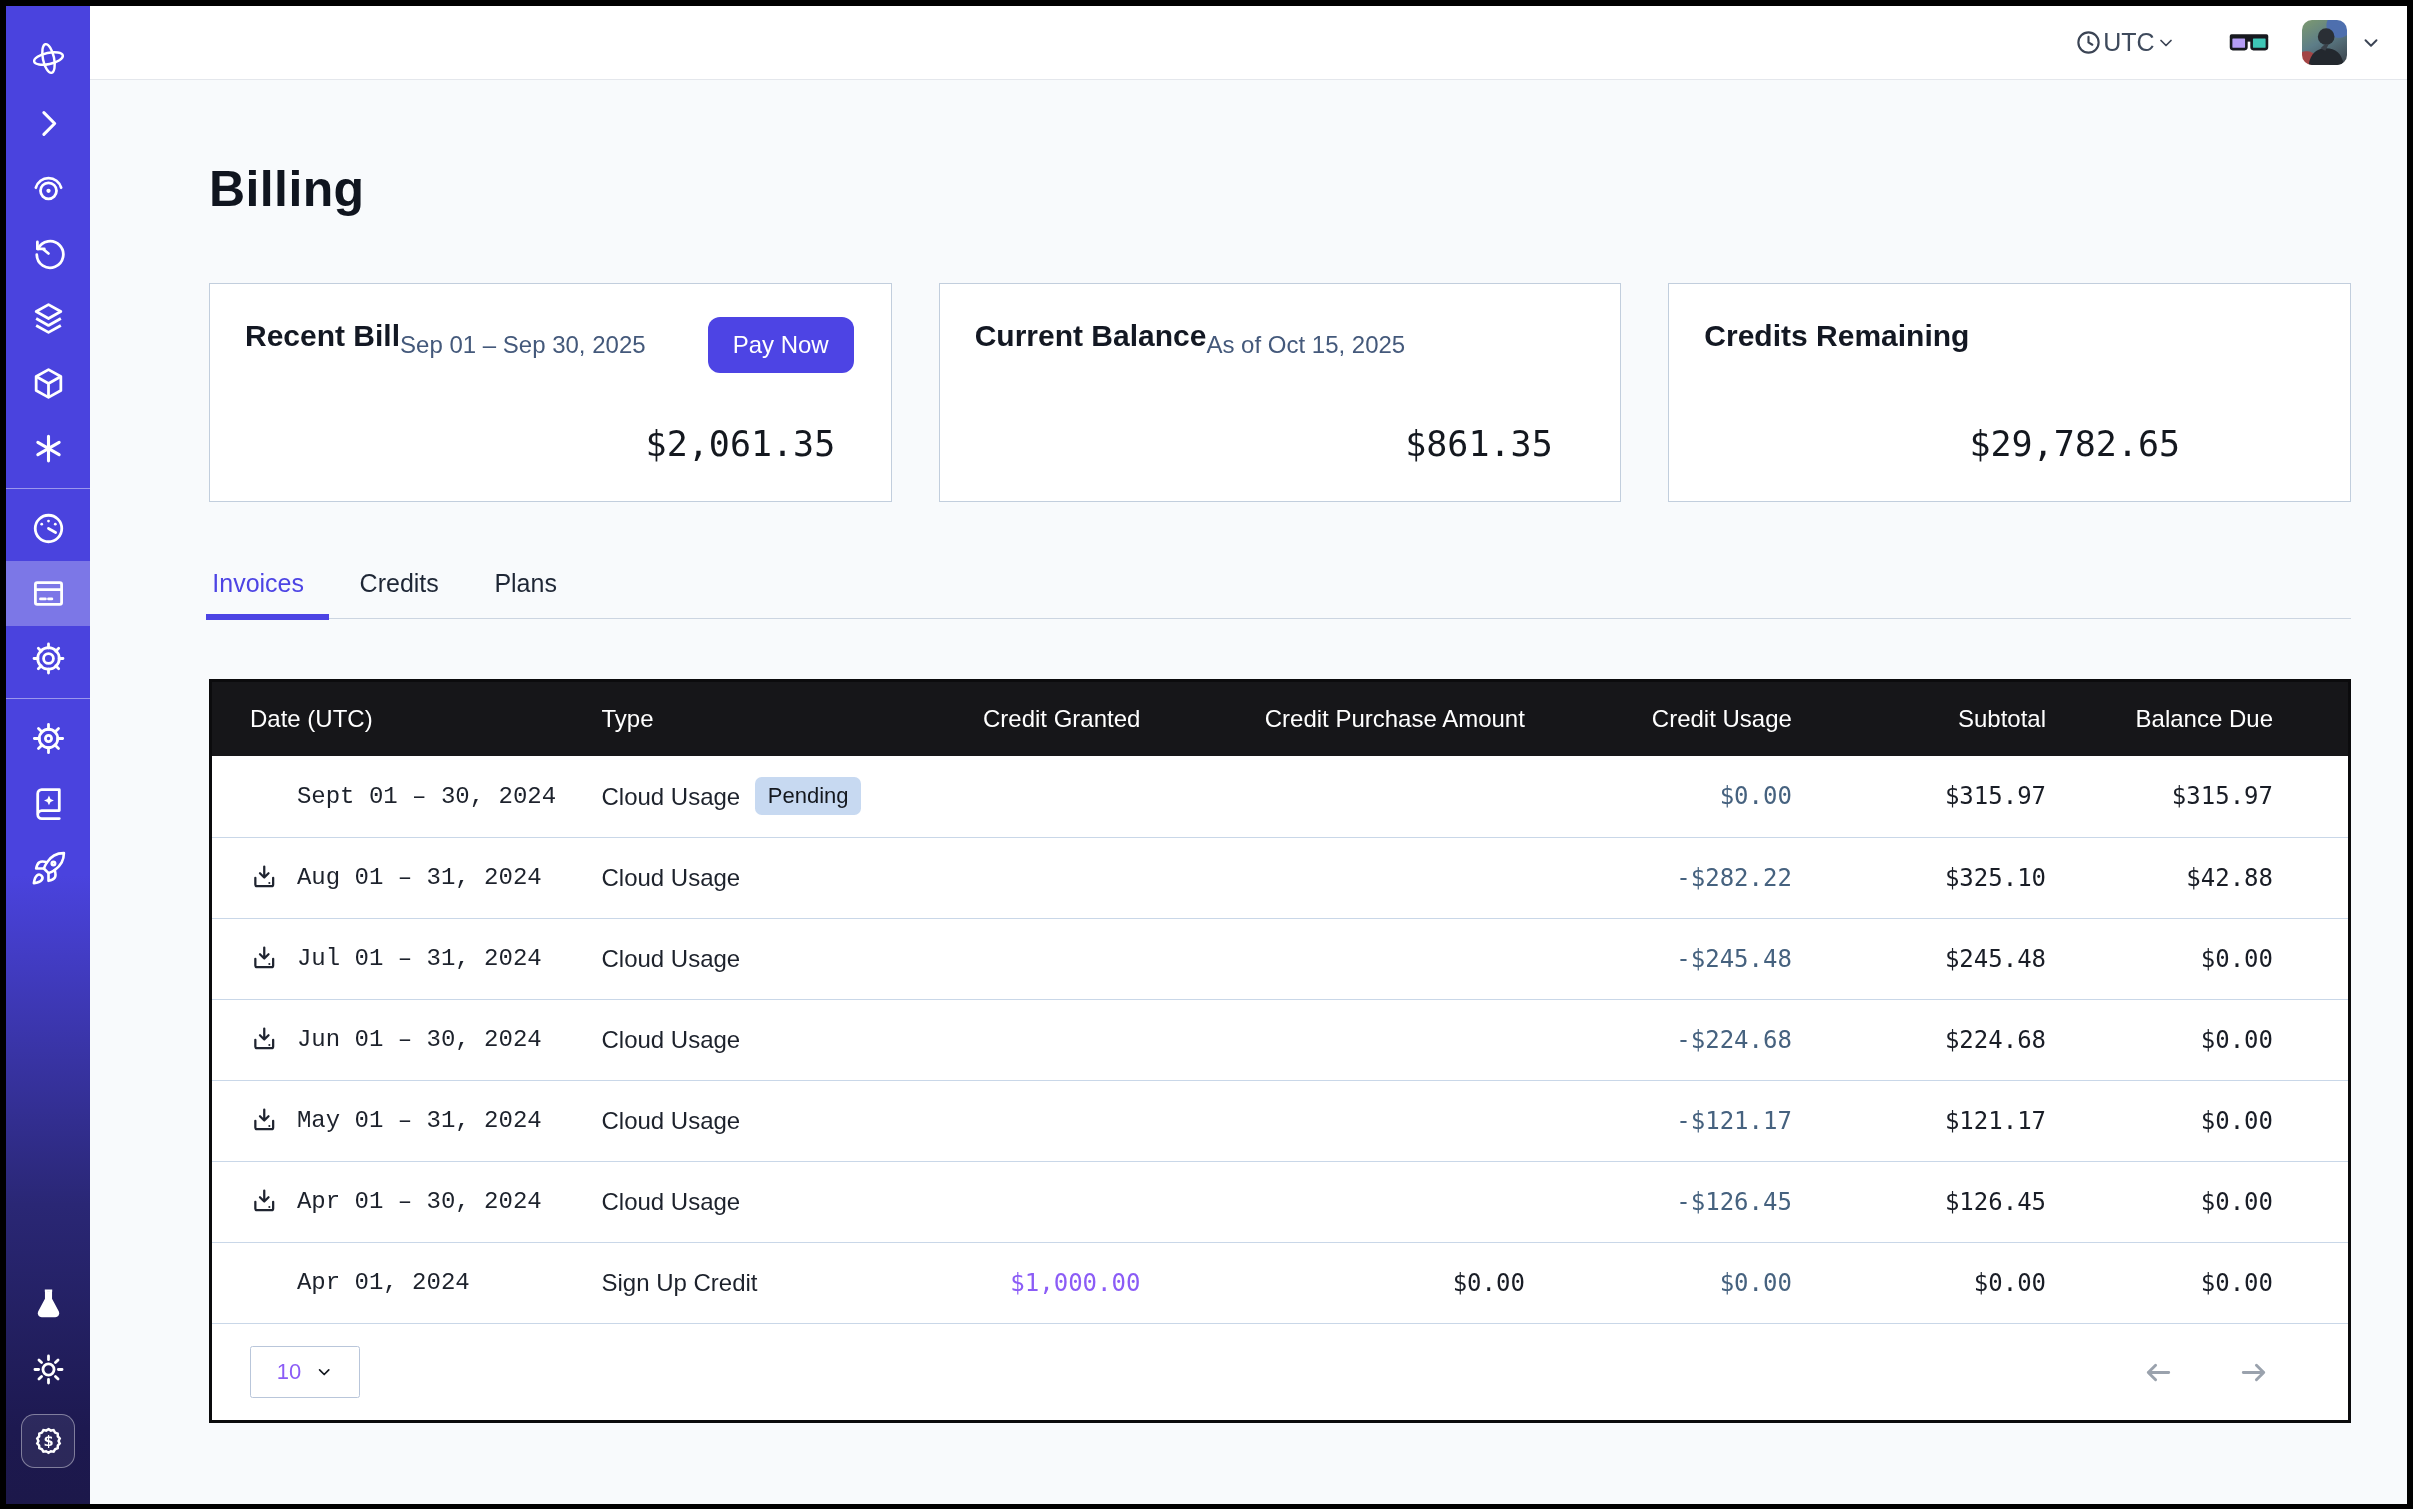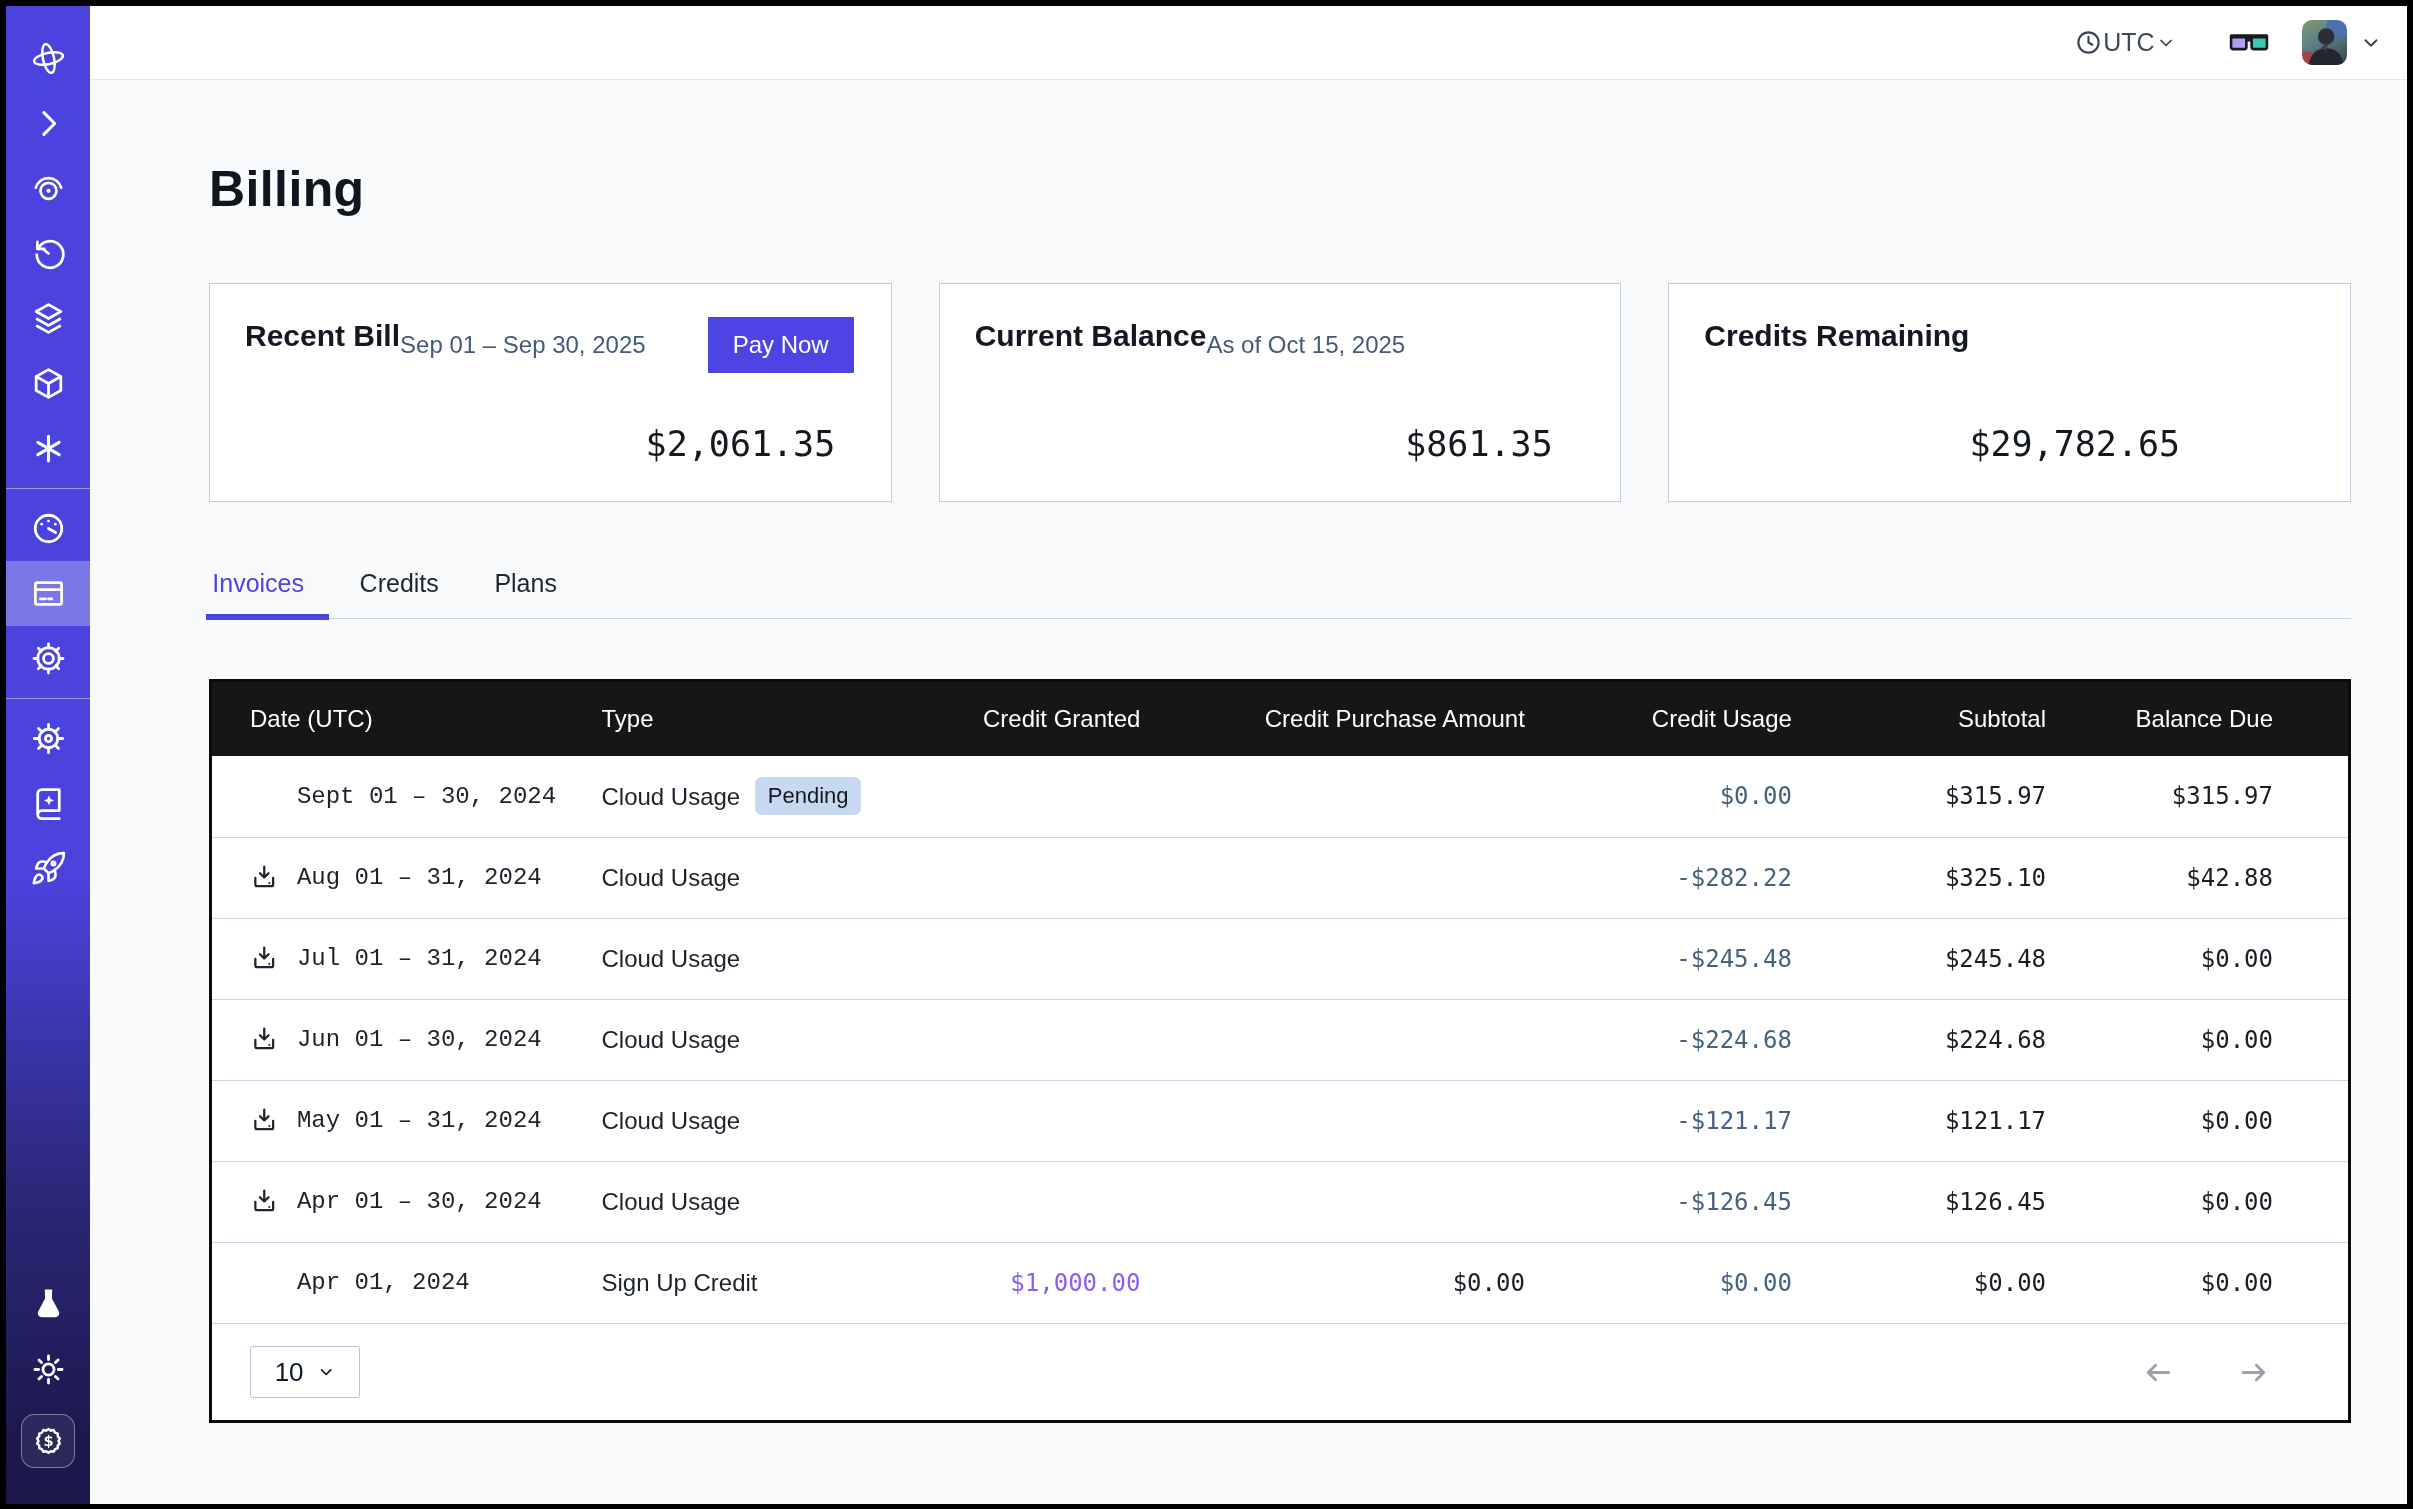--- a/index.html
+++ b/index.html
@@ -70,21 +70,21 @@
     width:683px; height:219px; background:#fff; border:1.7px solid #c2cedd;
     padding:35px 38px 37px 35px; position:relative;
     display:flex; flex-direction:row;
   }
   .card-title { font-size:30px; font-weight:600; color:#131823; }
   .card-sub { font-size:24px; color:#44597b; margin-top:11.7px; }
   .card-amount { font-family:"DejaVu Sans Mono", monospace; font-size:35px; color:#14181f; margin-top:auto; }
   .pay-btn {
     position:absolute; top:33px; right:37px;
     background:#4d44e4; color:#fff; font-size:24px; border:none; cursor:pointer;
-    padding:14.2px 25px; border-radius:1px; font-family:"Liberation Sans", sans-serif;
+    padding:14.2px 25px; border-radius:12px; font-family:"Liberation Sans", sans-serif;
   }
 
   
   .tabs { display:flex; margin-top:67px; border-bottom:1.7px solid #ccd5e1; width:2142px; }
   .tab { font-size:25px; color:#1e2635; padding:0 3.3px 20px 3.3px; margin-right:49px; cursor:pointer; position:relative; }
   .tab.active { color:#4d44e4; }
   .tab.active::after { content:""; position:absolute; left:-3.3px; right:-22px; bottom:-1.7px; height:5.9px; background:#4d44e4; }
 
   
   .table-wrap { margin-top:60px; width:2142px; border:3.3px solid #0b0b0d; background:#fff; margin-bottom:80px; }
@@ -114,21 +114,21 @@
   td.num.green { color:#8b5cf6; }
 
   .pager {
     display:flex; align-items:center; justify-content:space-between;
     padding:22px 77px 22px 38px; border-top:1.7px solid #c9d7e8;
   }
   .page-size {
     width:110px; height:52px; border:1.7px solid #b9c6da; border-radius:2.5px; background:#fff;
     display:flex; align-items:center; justify-content:center; gap:13.4px; cursor:pointer;
   }
-  .page-size span { font-size:26px; color:#0f172a; }
+  .page-size span { font-size:22px; color:#8b5cf6; }
   .pager-arrows { display:flex; gap:60px; }
   .pager-arrows svg { width:35px; height:35px; cursor:pointer; }
 </style>
 </head>
 <body>
 
 <div class="screen">
 
   <nav class="sidebar">
     <div class="side-item">

